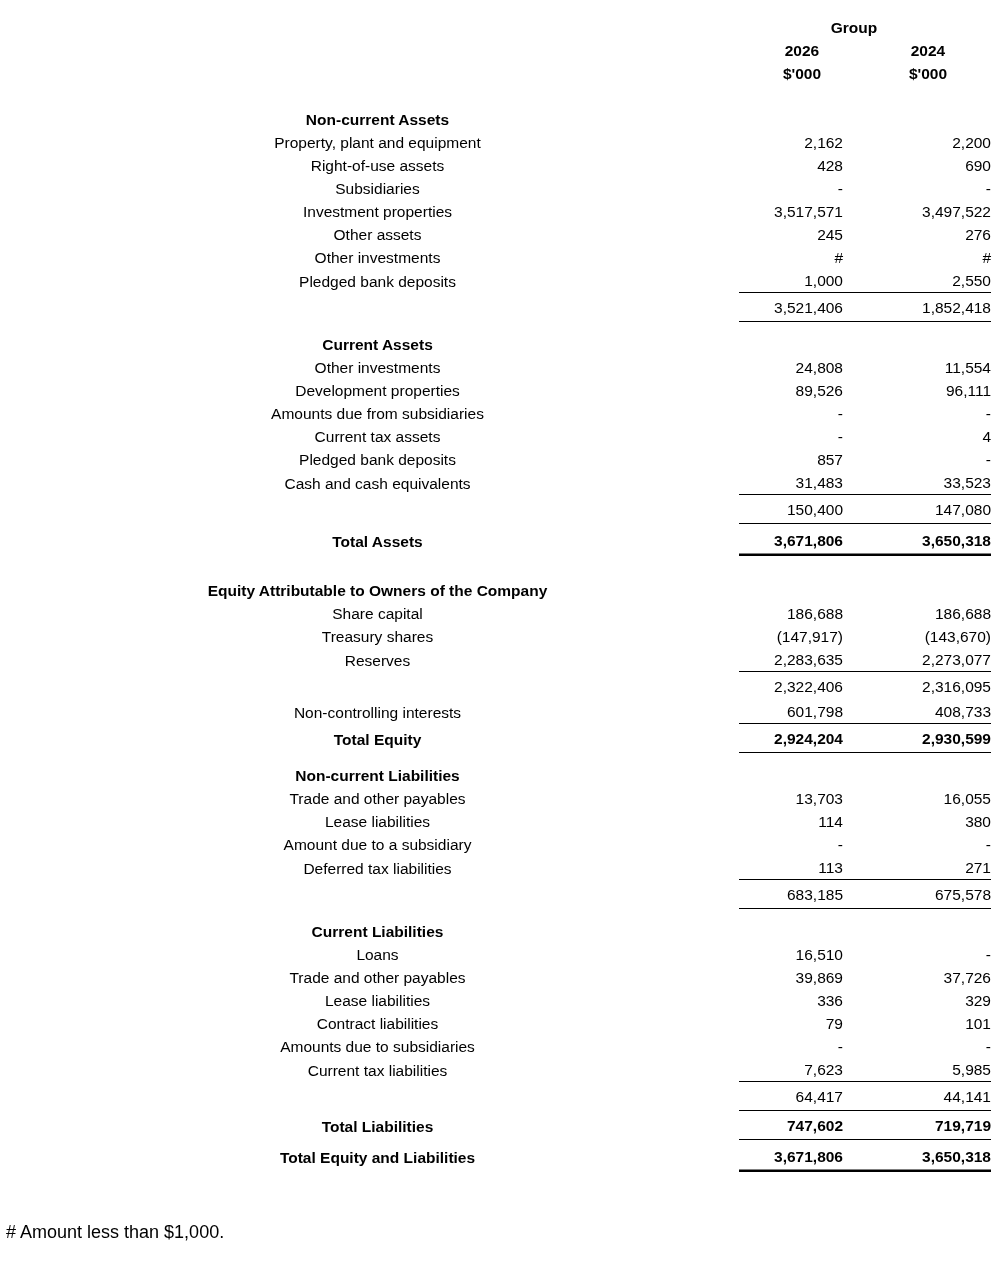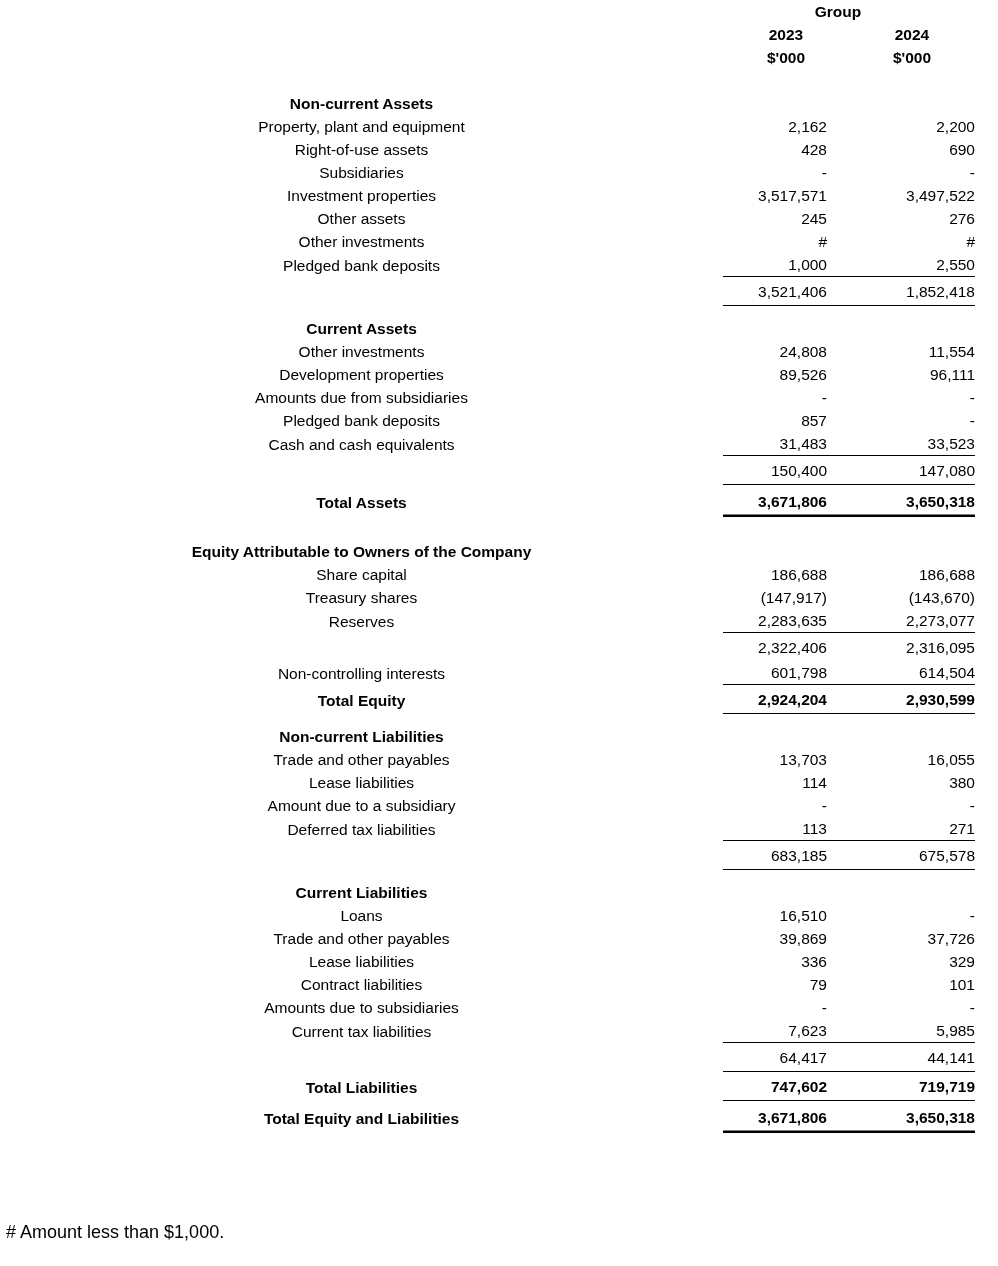--- a/index.html
+++ b/index.html
@@ -13,21 +13,21 @@
     font-family: "Liberation Sans", sans-serif;
     color: #000000;
     -webkit-font-smoothing: antialiased;
   }
 
   .sheet {
     position: relative;
     width: 998px;
     height: 1266px;
     box-sizing: border-box;
-    padding: 0;
+    padding: 16px;
     overflow: hidden;
   }
 
   table.bs {
     width: 975px;
     border-collapse: collapse;
     table-layout: fixed;
     margin-left: 0;
   }
 
@@ -112,21 +112,21 @@
       <col class="c-num">
     </colgroup>
     <tbody>
 
       <tr class="hdr-group">
         <td class="label"></td>
         <td class="num col1" colspan="2">Group</td>
       </tr>
       <tr class="hdr-year">
         <td class="label"></td>
-        <td class="num col1">2023</td>
+        <td class="num col1">2026</td>
         <td class="num">2024</td>
       </tr>
       <tr class="hdr-unit">
         <td class="label"></td>
         <td class="num col1">$'000</td>
         <td class="num">$'000</td>
       </tr>
 
       <tr class="spacer-lg">
           <td colspan="3"></td>
@@ -197,20 +197,25 @@
       </tr>
       <tr>
         <td class="label">Development properties</td>
         <td class="num col1">89,526</td>
         <td class="num">96,111</td>
       </tr>
       <tr>
         <td class="label">Amounts due from subsidiaries</td>
         <td class="num col1">-</td>
         <td class="num">-</td>
+      </tr>
+      <tr>
+        <td class="label">Current tax assets</td>
+        <td class="num col1">-</td>
+        <td class="num">4</td>
       </tr>
       <tr>
         <td class="label">Pledged bank deposits</td>
         <td class="num col1">857</td>
         <td class="num">-</td>
       </tr>
       <tr>
         <td class="label">Cash and cash equivalents</td>
         <td class="num col1">31,483</td>
         <td class="num">33,523</td>
@@ -256,21 +261,21 @@
 
       <tr class="subtotal">
         <td class="label"></td>
         <td class="num col1">2,322,406</td>
         <td class="num">2,316,095</td>
       </tr>
 
       <tr>
         <td class="label">Non-controlling interests</td>
         <td class="num col1 rule-bottom">601,798</td>
-        <td class="num rule-bottom">614,504</td>
+        <td class="num rule-bottom">408,733</td>
       </tr>
 
       <tr class="subtotal bold">
         <td class="label">Total Equity</td>
         <td class="num col1 rule-bottom">2,924,204</td>
         <td class="num rule-bottom">2,930,599</td>
       </tr>
 
       <tr class="spacer">
           <td colspan="3"></td>

